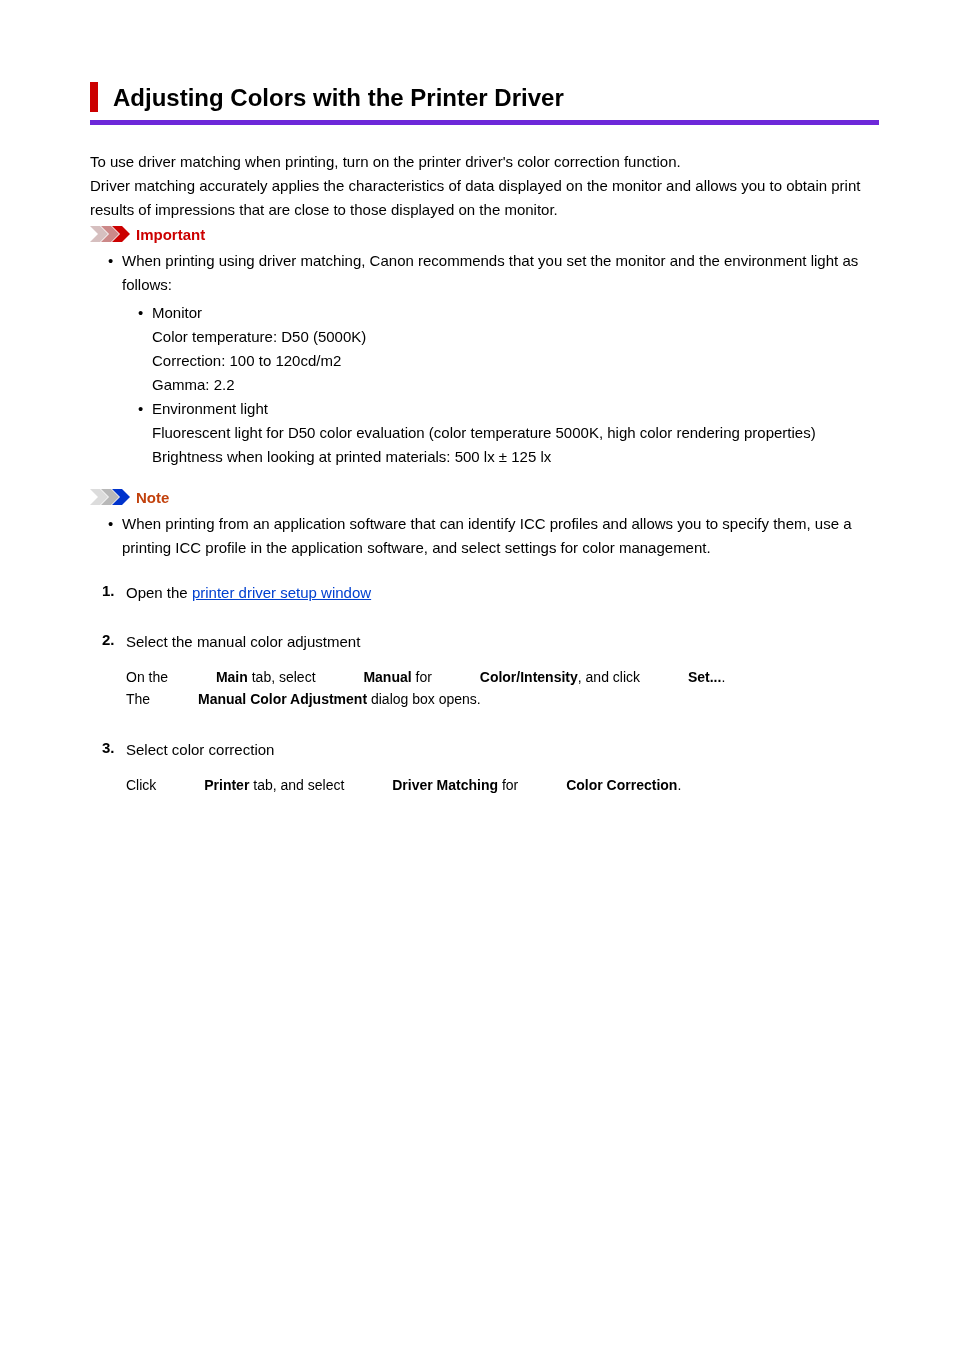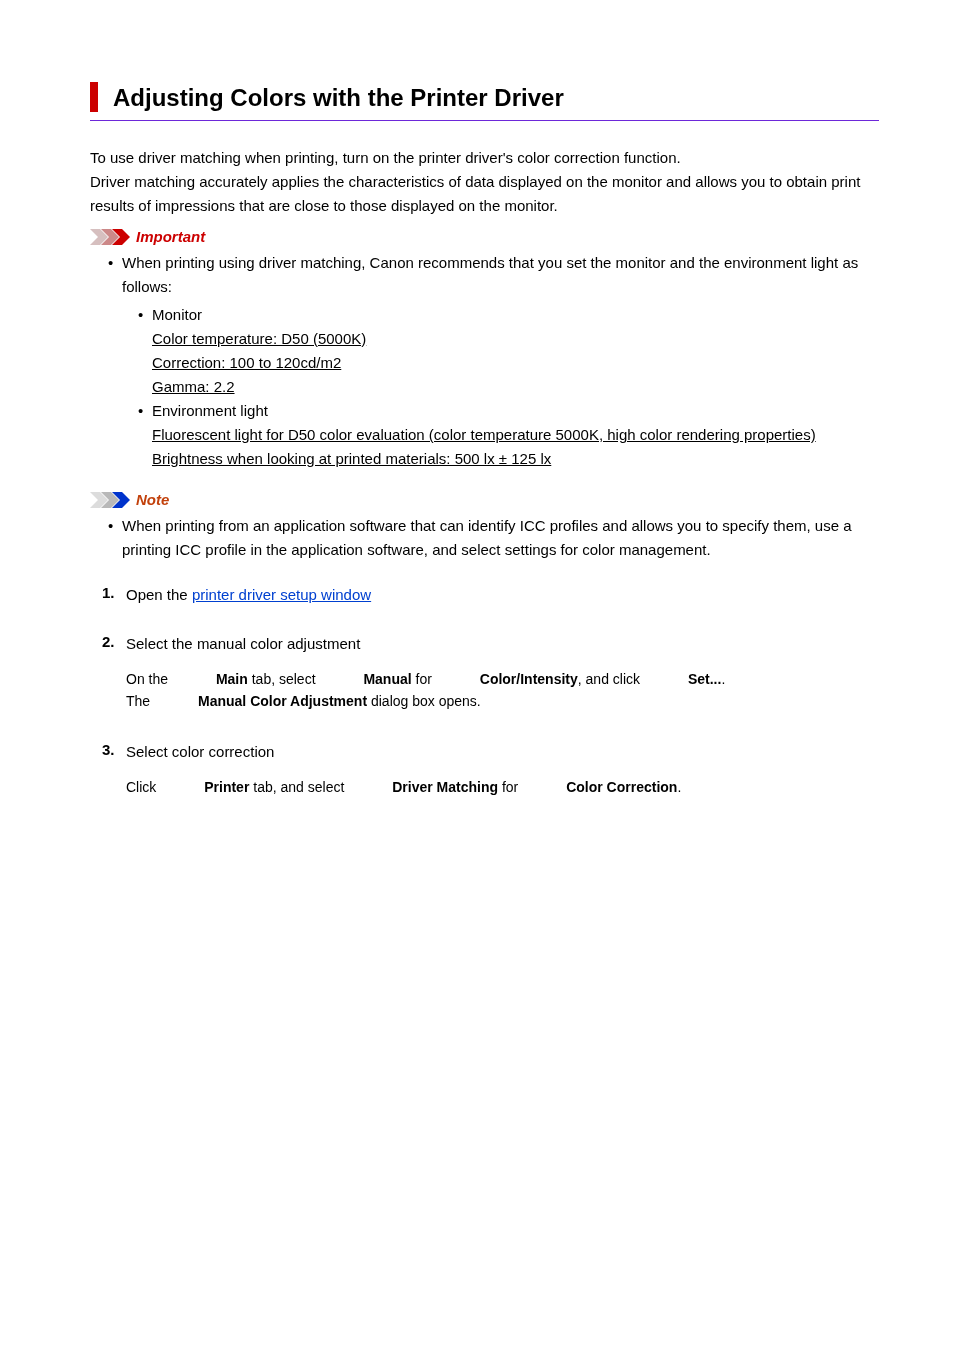--- a/index.html
+++ b/index.html
@@ -9,45 +9,44 @@
     font-family: Arial, Helvetica, sans-serif;
     color: #000;
     width: 954px;
   }
   .page {
     padding: 82px 75px 40px 90px;
   }
   .title-row {
     display: flex;
     align-items: stretch;
-    border-bottom: 1px solid #6d28d9;
+    border-bottom: 5px solid #6d28d9;
     padding-bottom: 8px;
     margin-bottom: 25px;
   }
   .title-bar {
     width: 8px;
     background: #cc0000;
     margin-right: 15px;
   }
   .title-text {
     font-size: 24px;
     font-weight: bold;
     color: #000;
     padding-top: 2px;
   }
   .intro {
     font-size: 15px;
     line-height: 1.6;
   }
   .callout-header {
     display: flex;
-    align-items: flex-end;
+    align-items: flex-start;
     margin-bottom: 6px;
-    margin-top: 10px;
-    font-style: italic;
+    margin-top: 4px;
   }
   .callout-header .label {
     font-size: 15px;
     font-weight: bold;
     color: #cc0000;
     margin-left: 6px;
   }
   .arrows-svg {
     display: block;
   }
@@ -82,21 +81,20 @@
     line-height: 1.6;
   }
   .sub-list > li .sub-bullet {
     position: absolute;
     left: 16px;
     top: 0;
   }
   .sub-details {
     font-size: 15px;
     line-height: 1.6;
-    text-decoration: underline;
   }
   .steps {
     list-style: none;
     padding: 0;
     margin: 22px 0 0 0;
   }
   .steps > li {
     position: relative;
     padding-left: 36px;
     margin-bottom: 28px;

